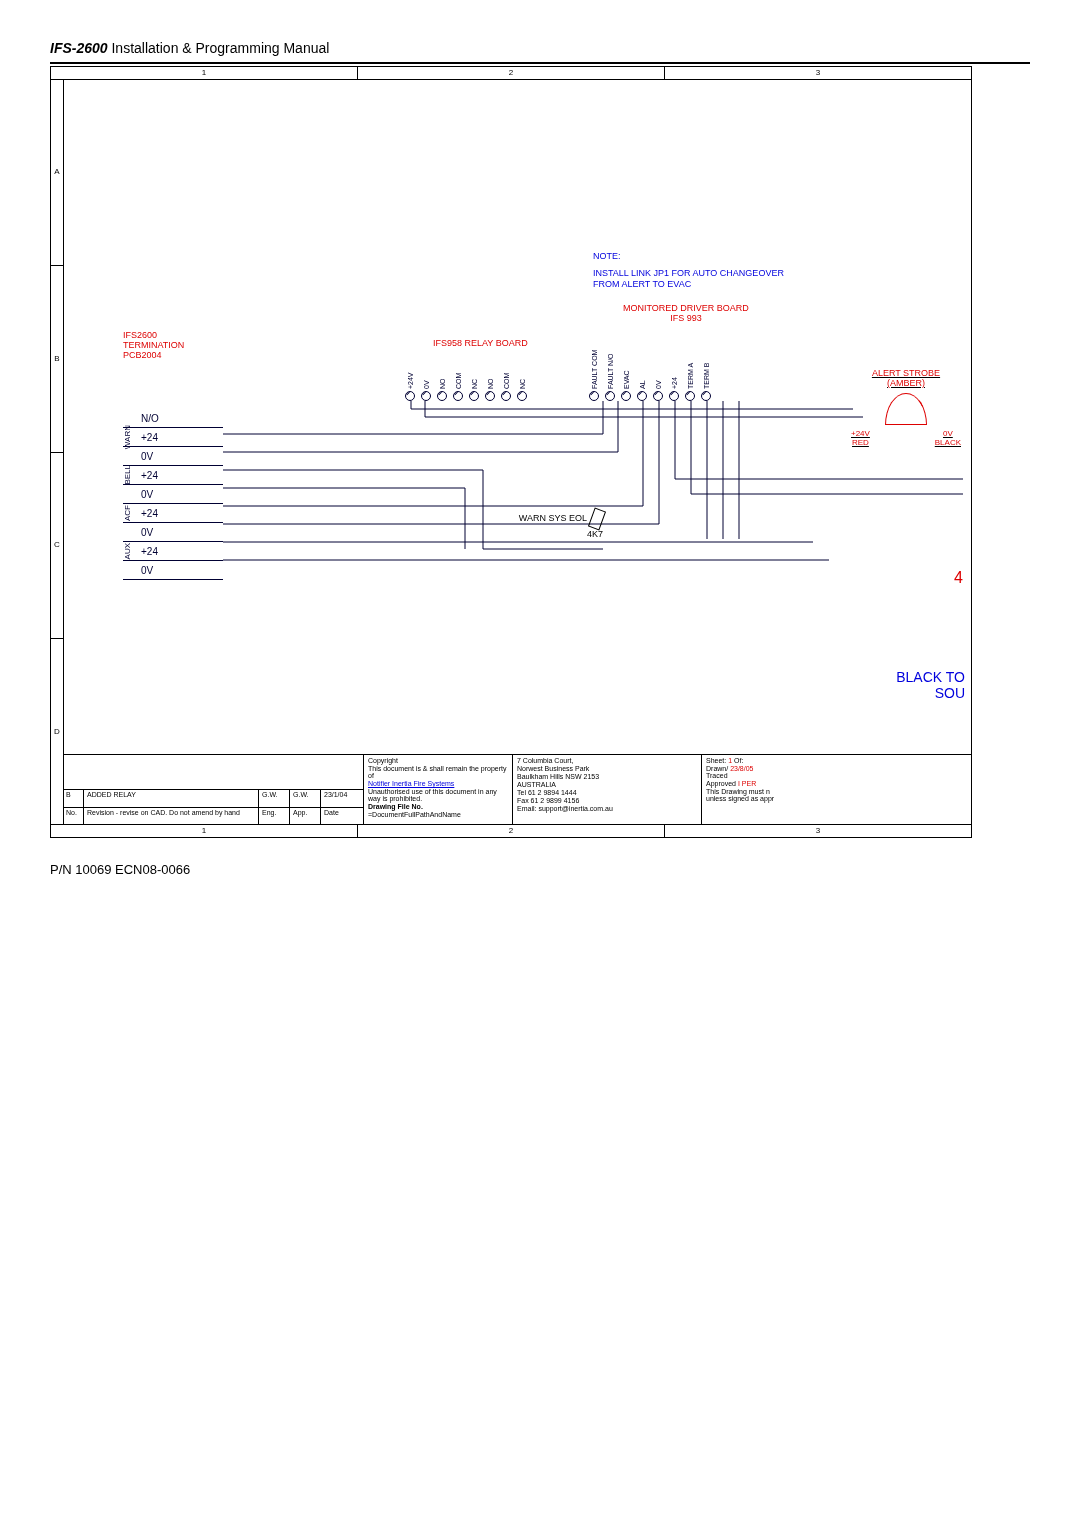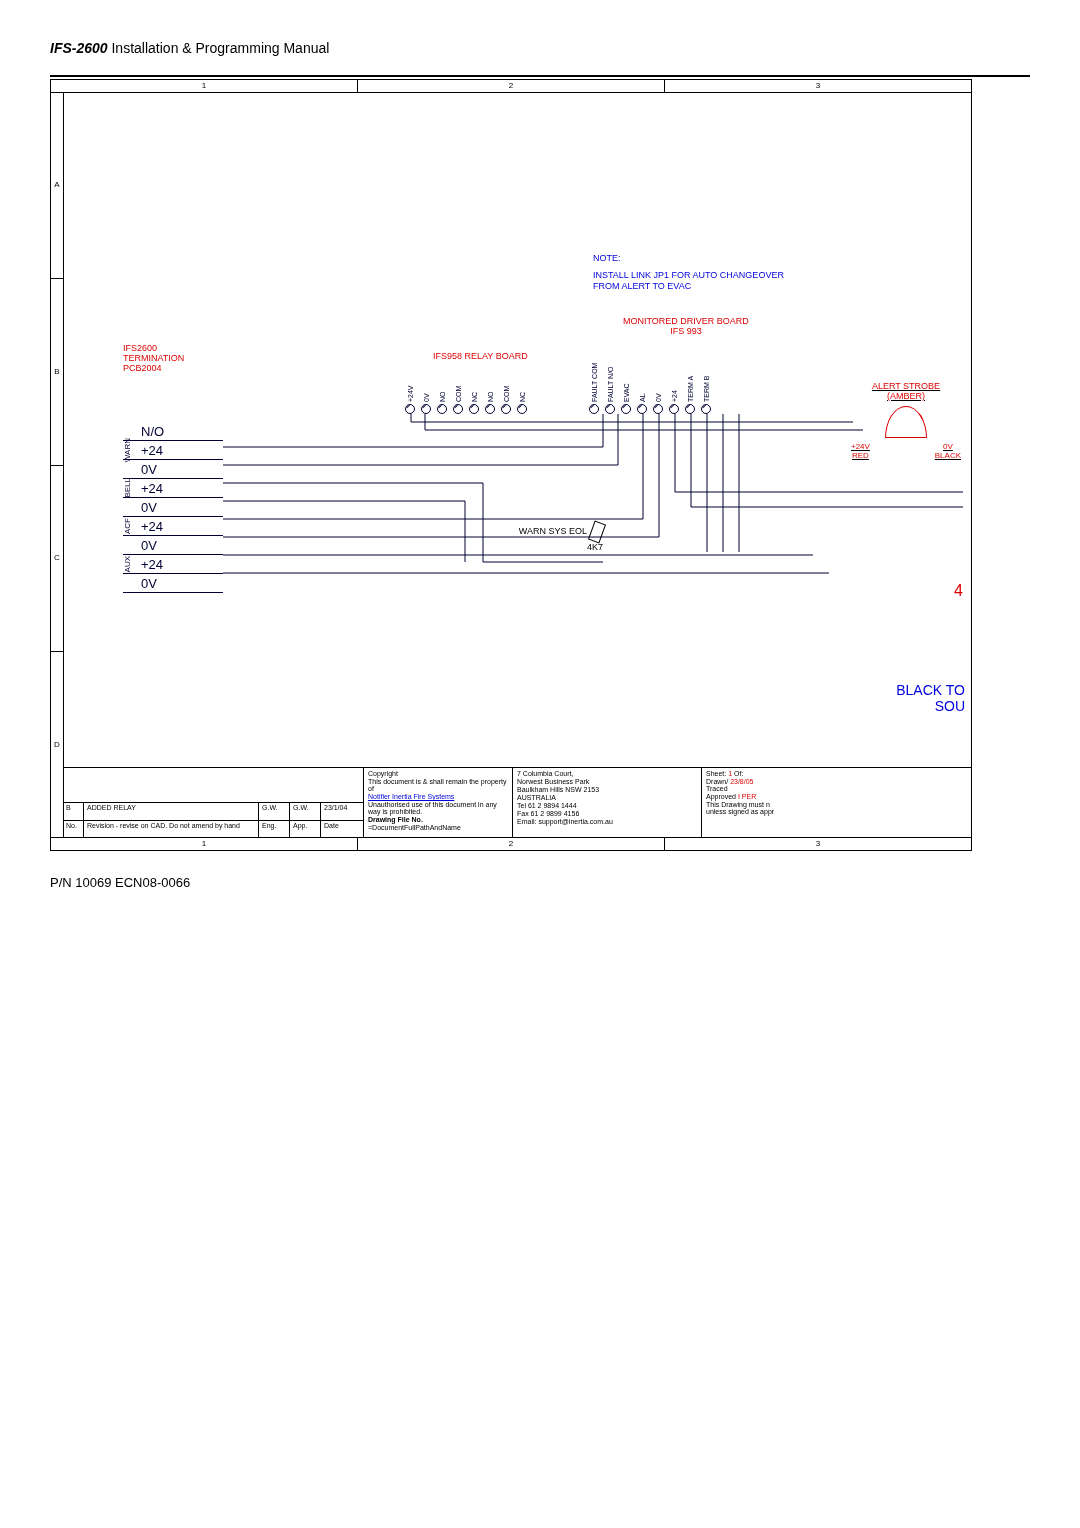--- a/index.html
+++ b/index.html
@@ -8,21 +8,21 @@
     background: #fff;
     width: 1080px;
   }
   .page {
     padding: 40px 50px;
   }
   .header-line {
     font-size: 14px;
     margin-bottom: 2px;
     border-bottom: 2px solid #000;
-    padding-bottom: 19px;
+    padding-bottom: 6px;
   }
   .header-line .model {
     font-style: italic;
     font-weight: bold;
   }
   .section-title {
     font-size: 20px;
     font-weight: bold;
     margin-top: 4px;
     margin-bottom: 8px;
@@ -99,21 +99,21 @@
   .term-row .vlabel {
     width: 14px;
     writing-mode: vertical-rl;
     transform: rotate(180deg);
     font-size: 8px;
     color: #003;
     text-align: center;
   }
   .term-row .sub {
     flex: 1;
-    font-size: 13px;
+    font-size: 10px;
     color: #003;
     padding-left: 4px;
   }
   .relay-strip, .driver-strip {
     position: absolute;
     display: flex;
     gap: 6px;
   }
   .pin {
     display: flex;
@@ -283,21 +283,21 @@
           <line x1="612" y1="400" x2="900" y2="400"></line>
           <line x1="628" y1="322" x2="628" y2="415"></line>
           <line x1="628" y1="415" x2="900" y2="415"></line>
           <line x1="644" y1="322" x2="644" y2="460"></line>
           <line x1="660" y1="322" x2="660" y2="460"></line>
           <line x1="676" y1="322" x2="676" y2="460"></line>
           <line x1="420" y1="470" x2="540" y2="470"></line>
         </g>
       </svg>
 
-      <div class="note-label" style="left:530px; top:161px;">
+      <div class="note-label" style="left:530px; top:172px;">
         <div>NOTE:</div>
         <div style="margin-top:6px; width:200px;">INSTALL LINK JP1 FOR AUTO CHANGEOVER FROM ALERT TO EVAC</div>
       </div>
 
       <div class="block-label" style="left:560px; top:225px;">
         <div>MONITORED DRIVER BOARD</div>
         <div>IFS 993</div>
       </div>
 
       <div class="block-label" style="left:370px; top:260px;">IFS958 RELAY BOARD</div>

